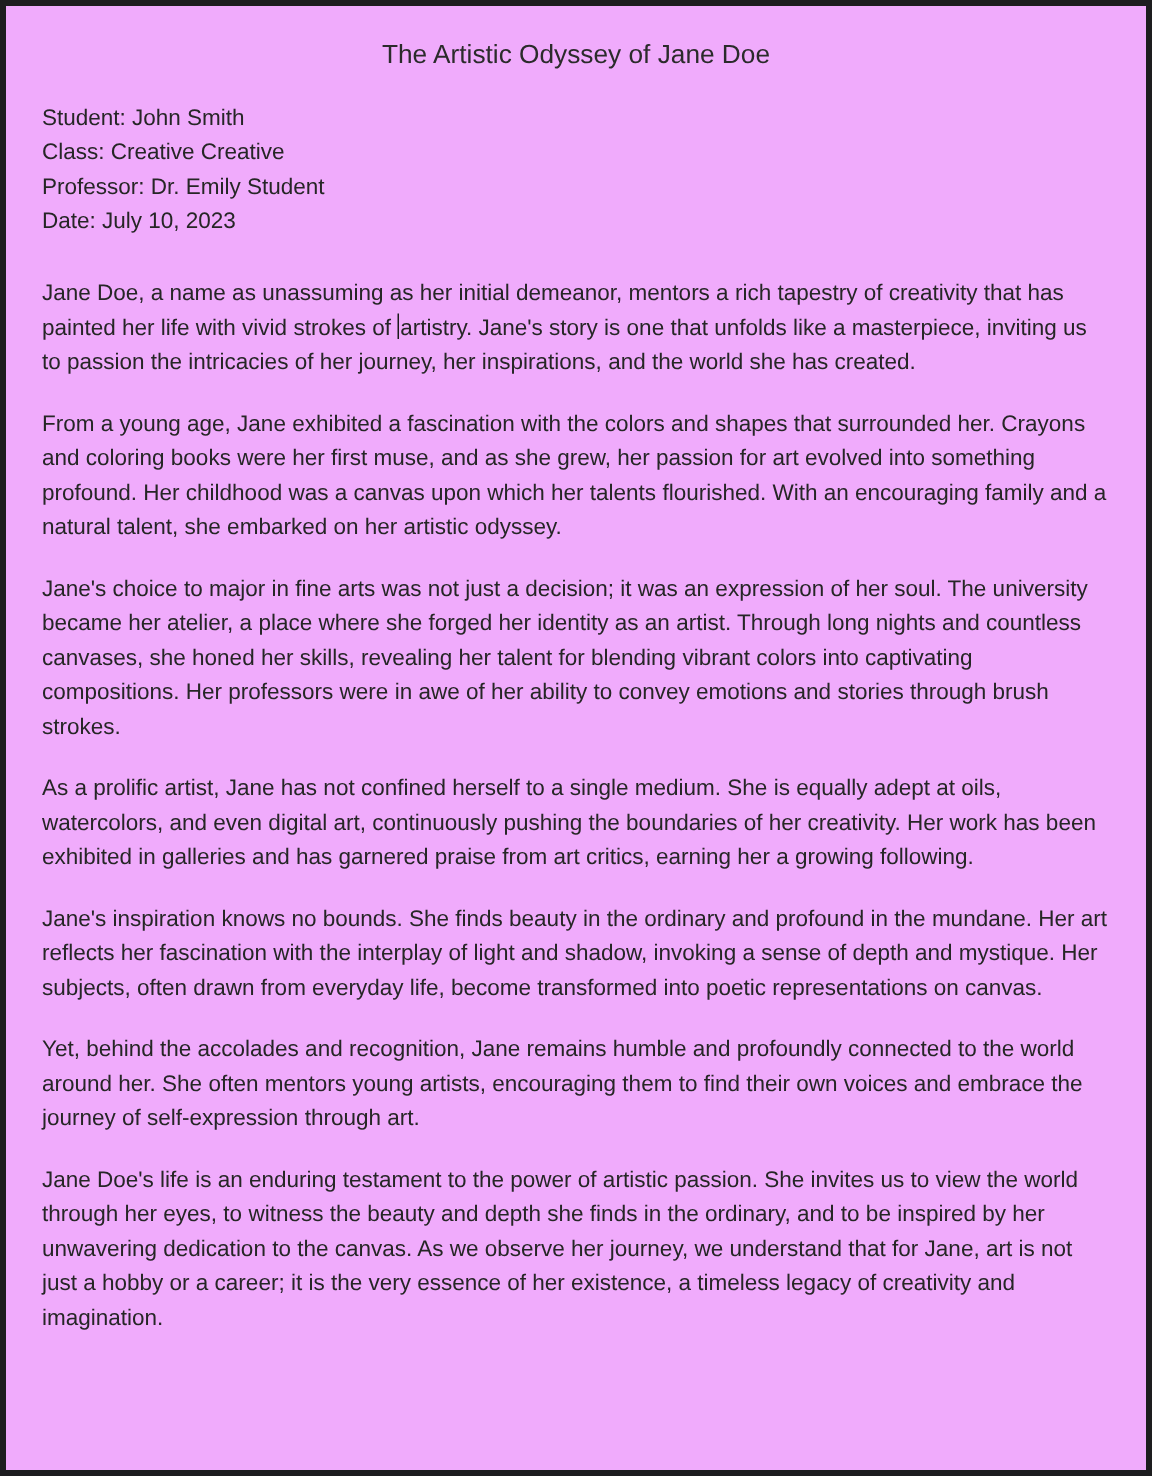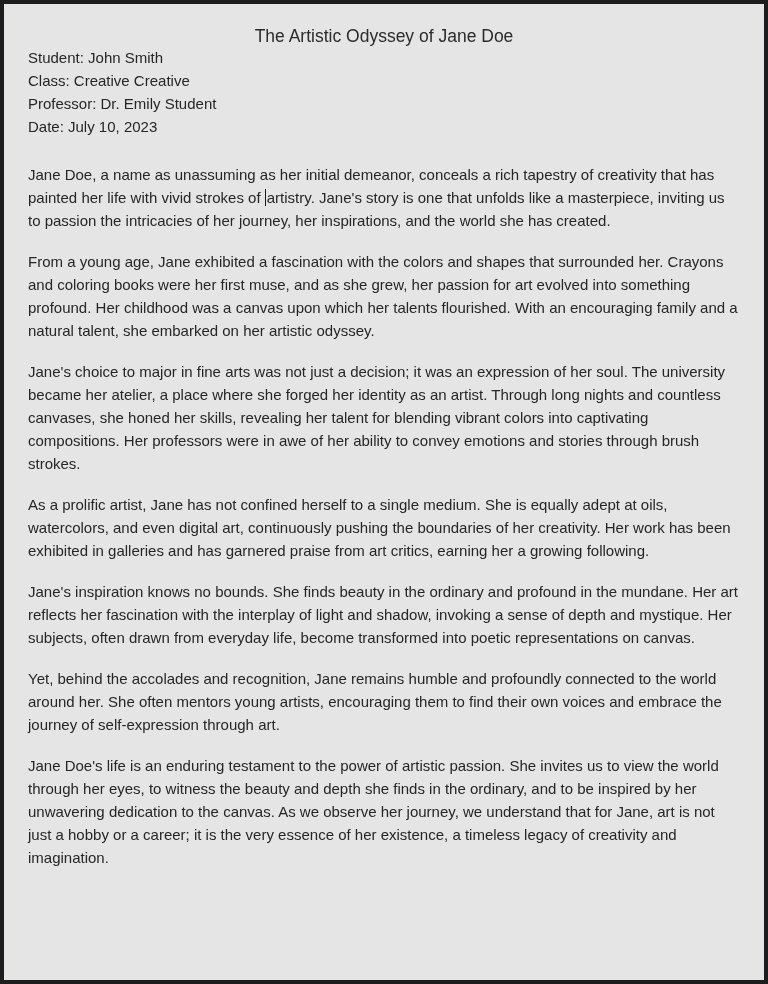--- a/index.html
+++ b/index.html
@@ -5,38 +5,39 @@
   html, body {
     margin: 0;
     padding: 0;
     background: #ffffff;
   }
   .window {
     width: 768px;
     height: 984px;
     box-sizing: border-box;
     border: 4px solid #1d1d1f;
-    background: #e5e5e5;
+    background: #f0abfc;
     overflow: hidden;
     font-family: "Liberation Sans", sans-serif;
     color: #262626;
   }
   .page-inner {
     box-sizing: border-box;
     padding: 20px 24px 0 24px;
   }
   .doc-title {
     font-size: 17.5px;
     font-weight: 400;
     color: #2b2b2b;
     text-align: center;
     margin: 2px 0 0 0;
     line-height: 20px;
   }
   .meta-block {
+    margin-top: 21px;
     margin-bottom: 25px;
   }
   .meta-line {
     font-size: 15px;
     line-height: 23px;
     white-space: pre;
   }
   .body-par {
     font-size: 15px;
     line-height: 23px;
@@ -60,21 +61,21 @@
 
     <h1 class="doc-title">The Artistic Odyssey of Jane Doe</h1>
 
     <div class="meta-block">
       <div class="meta-line">Student: John Smith</div>
       <div class="meta-line">Class: Creative Creative</div>
       <div class="meta-line">Professor: Dr. Emily Student</div>
       <div class="meta-line">Date: July 10, 2023</div>
     </div>
 
-    <p class="body-par"><span>Jane Doe, a name as unassuming as her initial demeanor, conceals a rich tapestry of creativity that has painted her life with vivid strokes of </span><span class="caret"></span><span>artistry. Jane's story is one that unfolds like a masterpiece, inviting us to passion the intricacies of her journey, her inspirations, and the world she has created.</span></p>
+    <p class="body-par"><span>Jane Doe, a name as unassuming as her initial demeanor, mentors a rich tapestry of creativity that has painted her life with vivid strokes of </span><span class="caret"></span><span>artistry. Jane's story is one that unfolds like a masterpiece, inviting us to passion the intricacies of her journey, her inspirations, and the world she has created.</span></p>
 
     <p class="body-par">From a young age, Jane exhibited a fascination with the colors and shapes that surrounded her. Crayons and coloring books were her first muse, and as she grew, her passion for art evolved into something profound. Her childhood was a canvas upon which her talents flourished. With an encouraging family and a natural talent, she embarked on her artistic odyssey.</p>
 
     <p class="body-par">Jane's choice to major in fine arts was not just a decision; it was an expression of her soul. The university became her atelier, a place where she forged her identity as an artist. Through long nights and countless canvases, she honed her skills, revealing her talent for blending vibrant colors into captivating compositions. Her professors were in awe of her ability to convey emotions and stories through brush strokes.</p>
 
     <p class="body-par">As a prolific artist, Jane has not confined herself to a single medium. She is equally adept at oils, watercolors, and even digital art, continuously pushing the boundaries of her creativity. Her work has been exhibited in galleries and has garnered praise from art critics, earning her a growing following.</p>
 
     <p class="body-par">Jane's inspiration knows no bounds. She finds beauty in the ordinary and profound in the mundane. Her art reflects her fascination with the interplay of light and shadow, invoking a sense of depth and mystique. Her subjects, often drawn from everyday life, become transformed into poetic representations on canvas.</p>
 
     <p class="body-par">Yet, behind the accolades and recognition, Jane remains humble and profoundly connected to the world around her. She often mentors young artists, encouraging them to find their own voices and embrace the journey of self-expression through art.</p>

